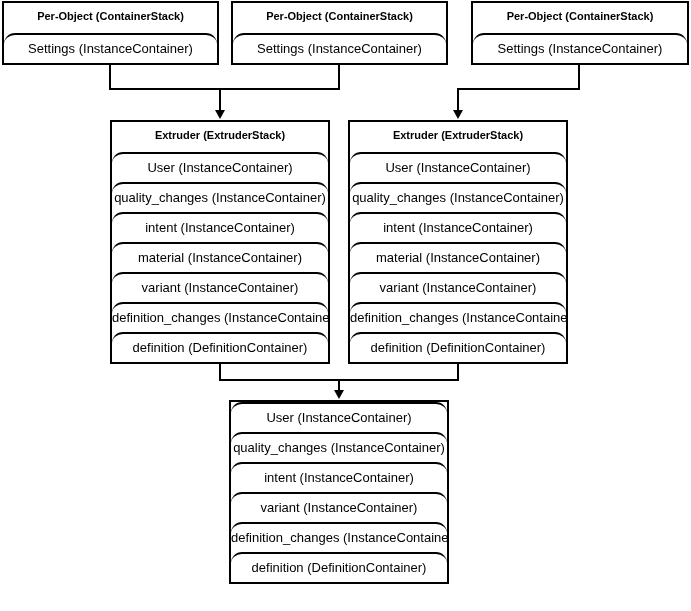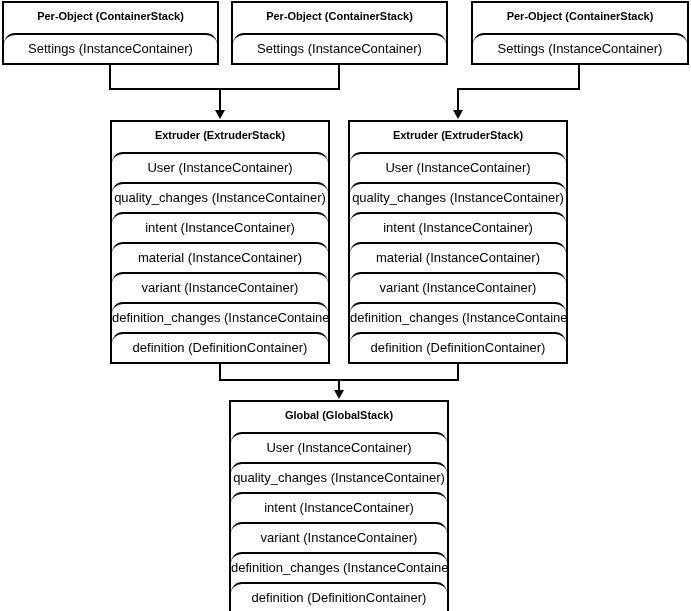--- a/index.html
+++ b/index.html
@@ -125,21 +125,20 @@
     <div class="stack-row sub">definition (DefinitionContainer)</div>
   </div>
 
   <div class="edge-v" style="left:219px; top:360px; height:21px;"></div>
   <div class="edge-v" style="left:457px; top:360px; height:21px;"></div>
   <div class="edge-h" style="left:219px; top:379px; width:240px;"></div>
   <div class="edge-v" style="left:338px; top:379px; height:13px;"></div>
   <div class="arrow-head" style="left:334px; top:390px;"></div>
 
   <div class="stack-box" style="left:229px; top:400px; width:220px;">
-    <div class="stack-row header">Global (GlobalStack)</div>
     <div class="stack-row sub">User (InstanceContainer)</div>
     <div class="stack-row sub">quality_changes (InstanceContainer)</div>
     <div class="stack-row sub">intent (InstanceContainer)</div>
     <div class="stack-row sub">variant (InstanceContainer)</div>
     <div class="stack-row sub">definition_changes (InstanceContainer)</div>
     <div class="stack-row sub">definition (DefinitionContainer)</div>
   </div>
 
 </div>
 

